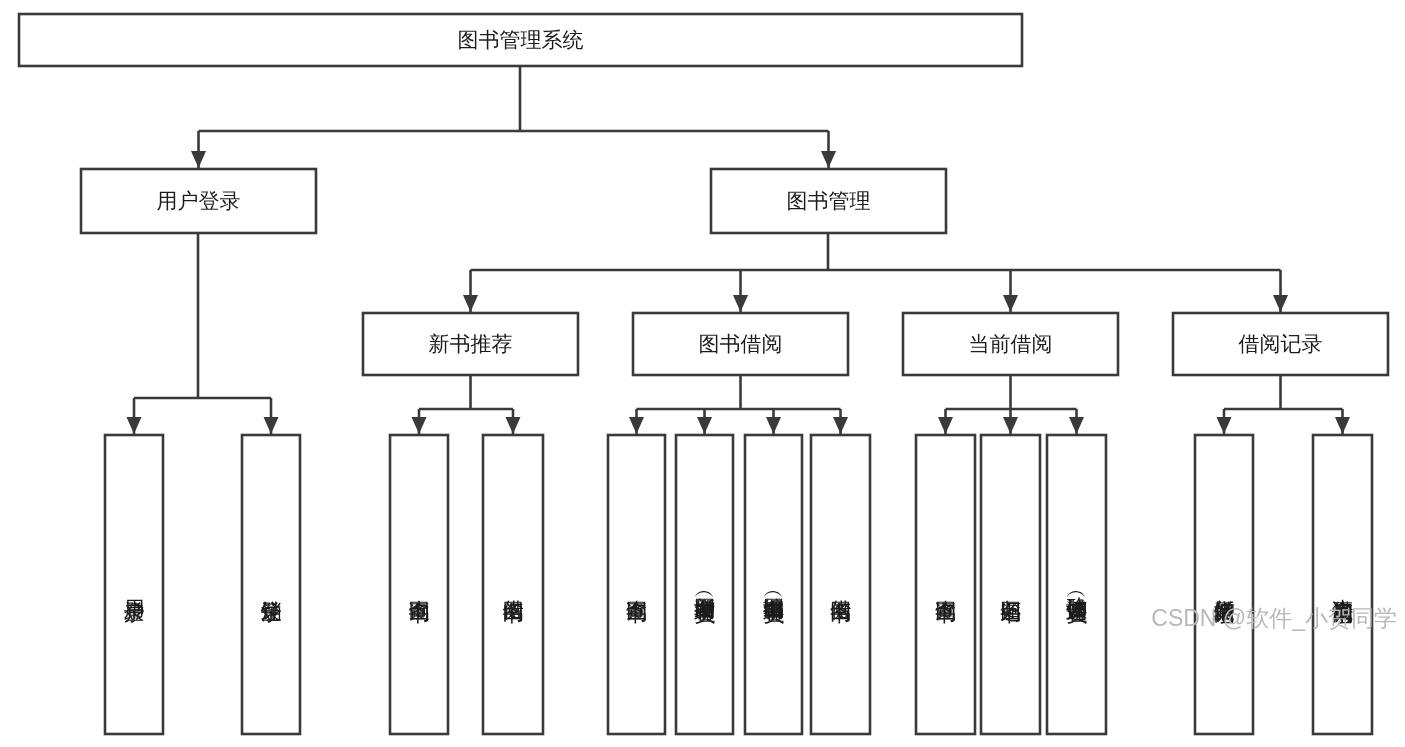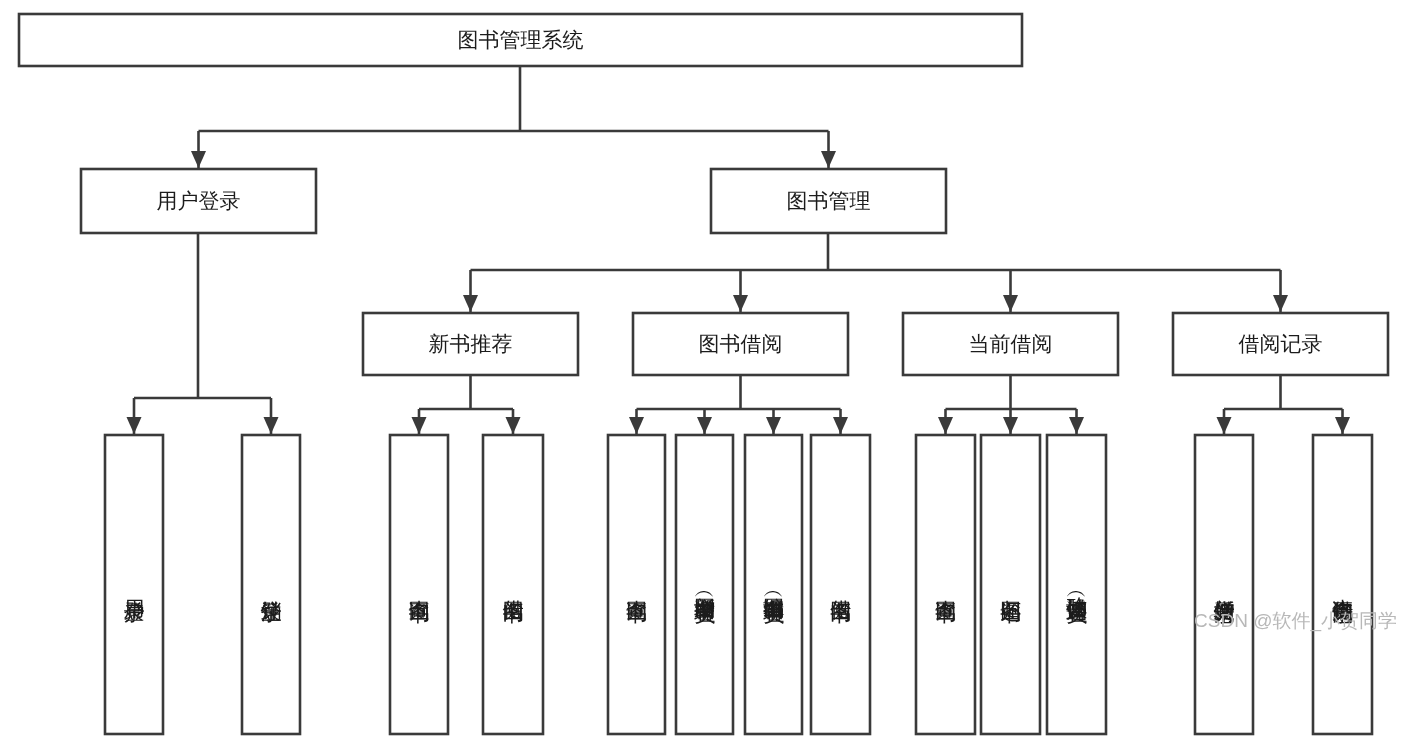--- a/index.html
+++ b/index.html
@@ -63,21 +63,21 @@
     justify-content: center;
     text-align: center;
     white-space: nowrap;
     user-select: none;
   }
   .watermark {
     position: absolute;
     right: 8px;
     bottom: 6px;
     font-family: "Liberation Sans", "DejaVu Sans", sans-serif;
-    font-size: 19px;
+    font-size: 23px;
     color: #b8b8b8;
     white-space: nowrap;
     user-select: none;
   }
 </style>
 </head>
 <body>
 
 <div id="diagram-root">
 

